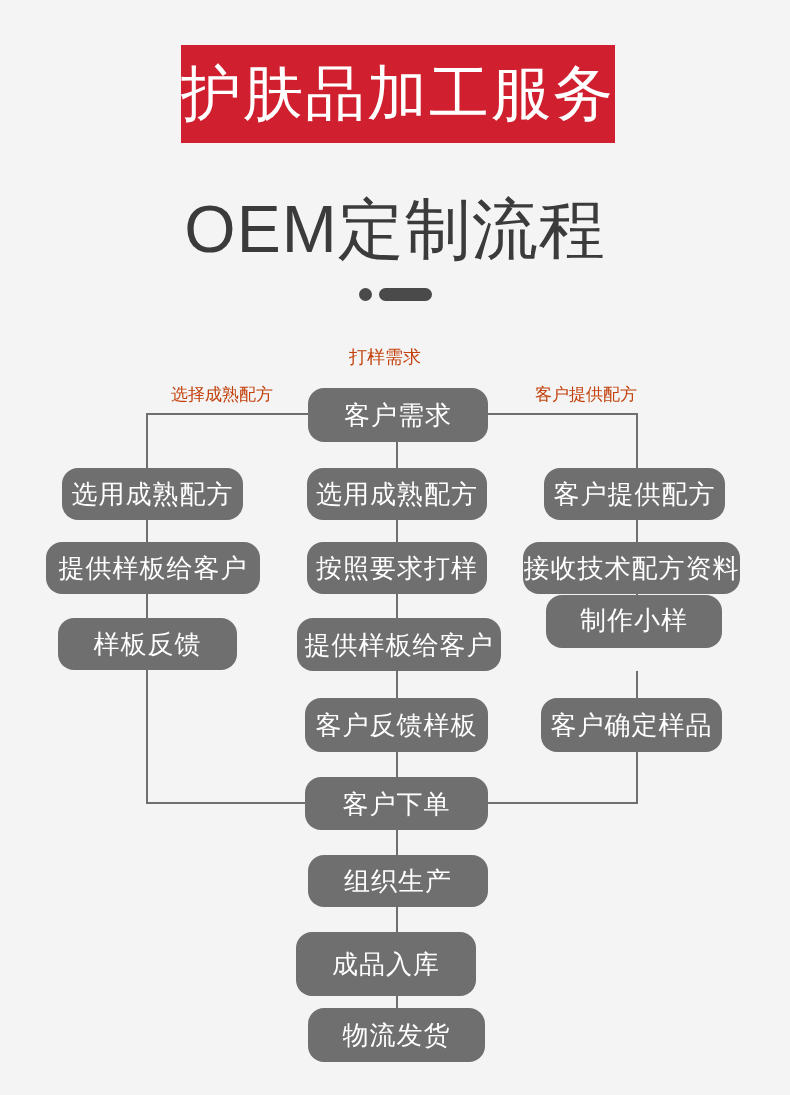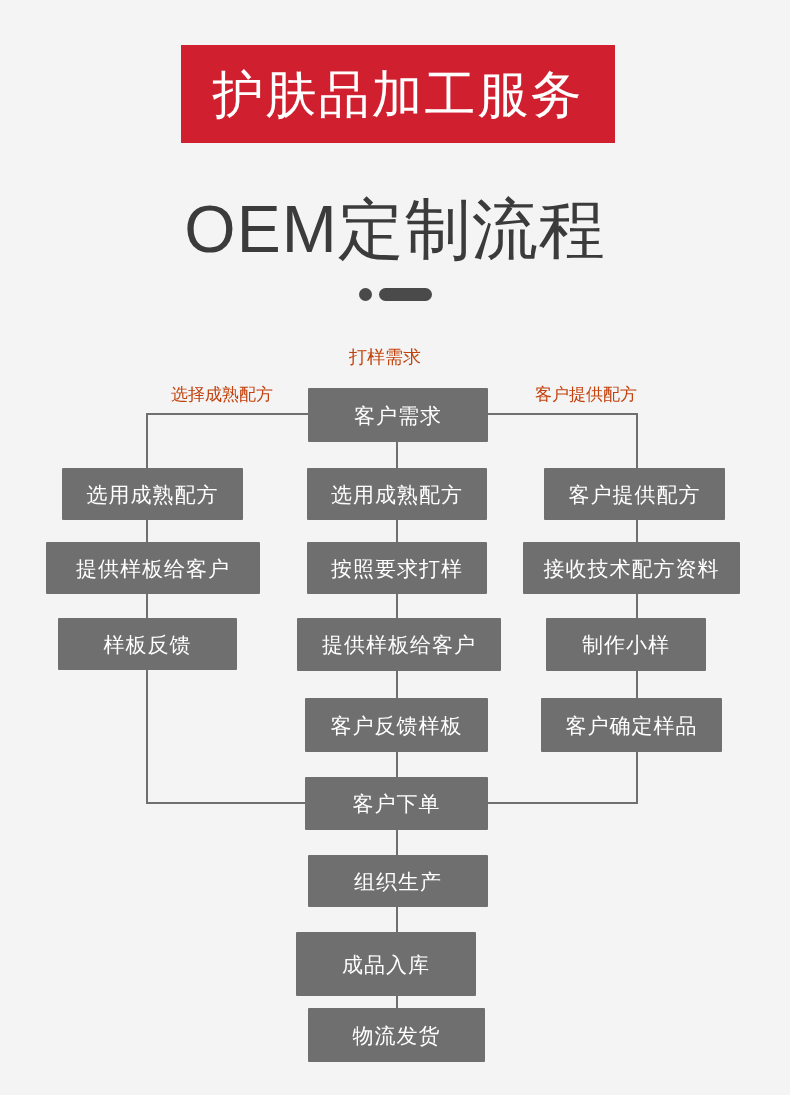--- a/index.html
+++ b/index.html
@@ -22,21 +22,21 @@
     top: 45px;
     width: 434px;
     height: 98px;
     background: #d0202f;
     display: flex;
     align-items: center;
     justify-content: center;
   }
   .banner-text {
     color: #ffffff;
-    font-size: 51px;
+    font-size: 60px;
     letter-spacing: 2px;
     line-height: 1;
     font-weight: 400;
   }
 
   .main-title {
     position: absolute;
     left: 0;
     top: 196px;
     width: 790px;
@@ -81,26 +81,26 @@
   }
   .lines {
     position: absolute;
     left: 0;
     top: 0;
   }
 
   .node {
     position: absolute;
     background: #6f6f6f;
-    border-radius: 1px;
+    border-radius: 16px;
     color: #ffffff;
     display: flex;
     align-items: center;
     justify-content: center;
-    font-size: 21px;
+    font-size: 26px;
     letter-spacing: 1px;
     line-height: 1;
     box-sizing: border-box;
     white-space: nowrap;
   }
 
   .edge-label {
     position: absolute;
     color: #c2410c;
     font-size: 17px;
@@ -168,21 +168,21 @@
   <div class="node" style="left:46px; top:542px; width:214px; height:52px;">提供样板给客户</div>
   <div class="node" style="left:58px; top:618px; width:179px; height:52px;">样板反馈</div>
 
   <div class="node" style="left:307px; top:468px; width:180px; height:52px;">选用成熟配方</div>
   <div class="node" style="left:307px; top:542px; width:180px; height:52px;">按照要求打样</div>
   <div class="node" style="left:297px; top:618px; width:204px; height:53px;">提供样板给客户</div>
   <div class="node" style="left:305px; top:698px; width:183px; height:54px;">客户反馈样板</div>
 
   <div class="node" style="left:544px; top:468px; width:181px; height:52px;">客户提供配方</div>
   <div class="node" style="left:523px; top:542px; width:217px; height:52px;text-align:center;">接收技术配方资料</div>
-  <div class="node" style="left:546px; top:618px; width:160px; height:53px;">制作小样</div>
+  <div class="node" style="left:546px; top:595px; width:176px; height:53px;font-family:Liberation Mono, monospace;">制作小样</div>
   <div class="node" style="left:541px; top:698px; width:181px; height:54px;">客户确定样品</div>
 
   <div class="node" style="left:305px; top:777px; width:183px; height:53px;">客户下单</div>
   <div class="node" style="left:308px; top:855px; width:180px; height:52px;">组织生产</div>
   <div class="node" style="left:296px; top:932px; width:180px; height:64px;">成品入库</div>
   <div class="node" style="left:308px; top:1008px; width:177px; height:54px;">物流发货</div>
 
 </div>
 
 </body></html>

